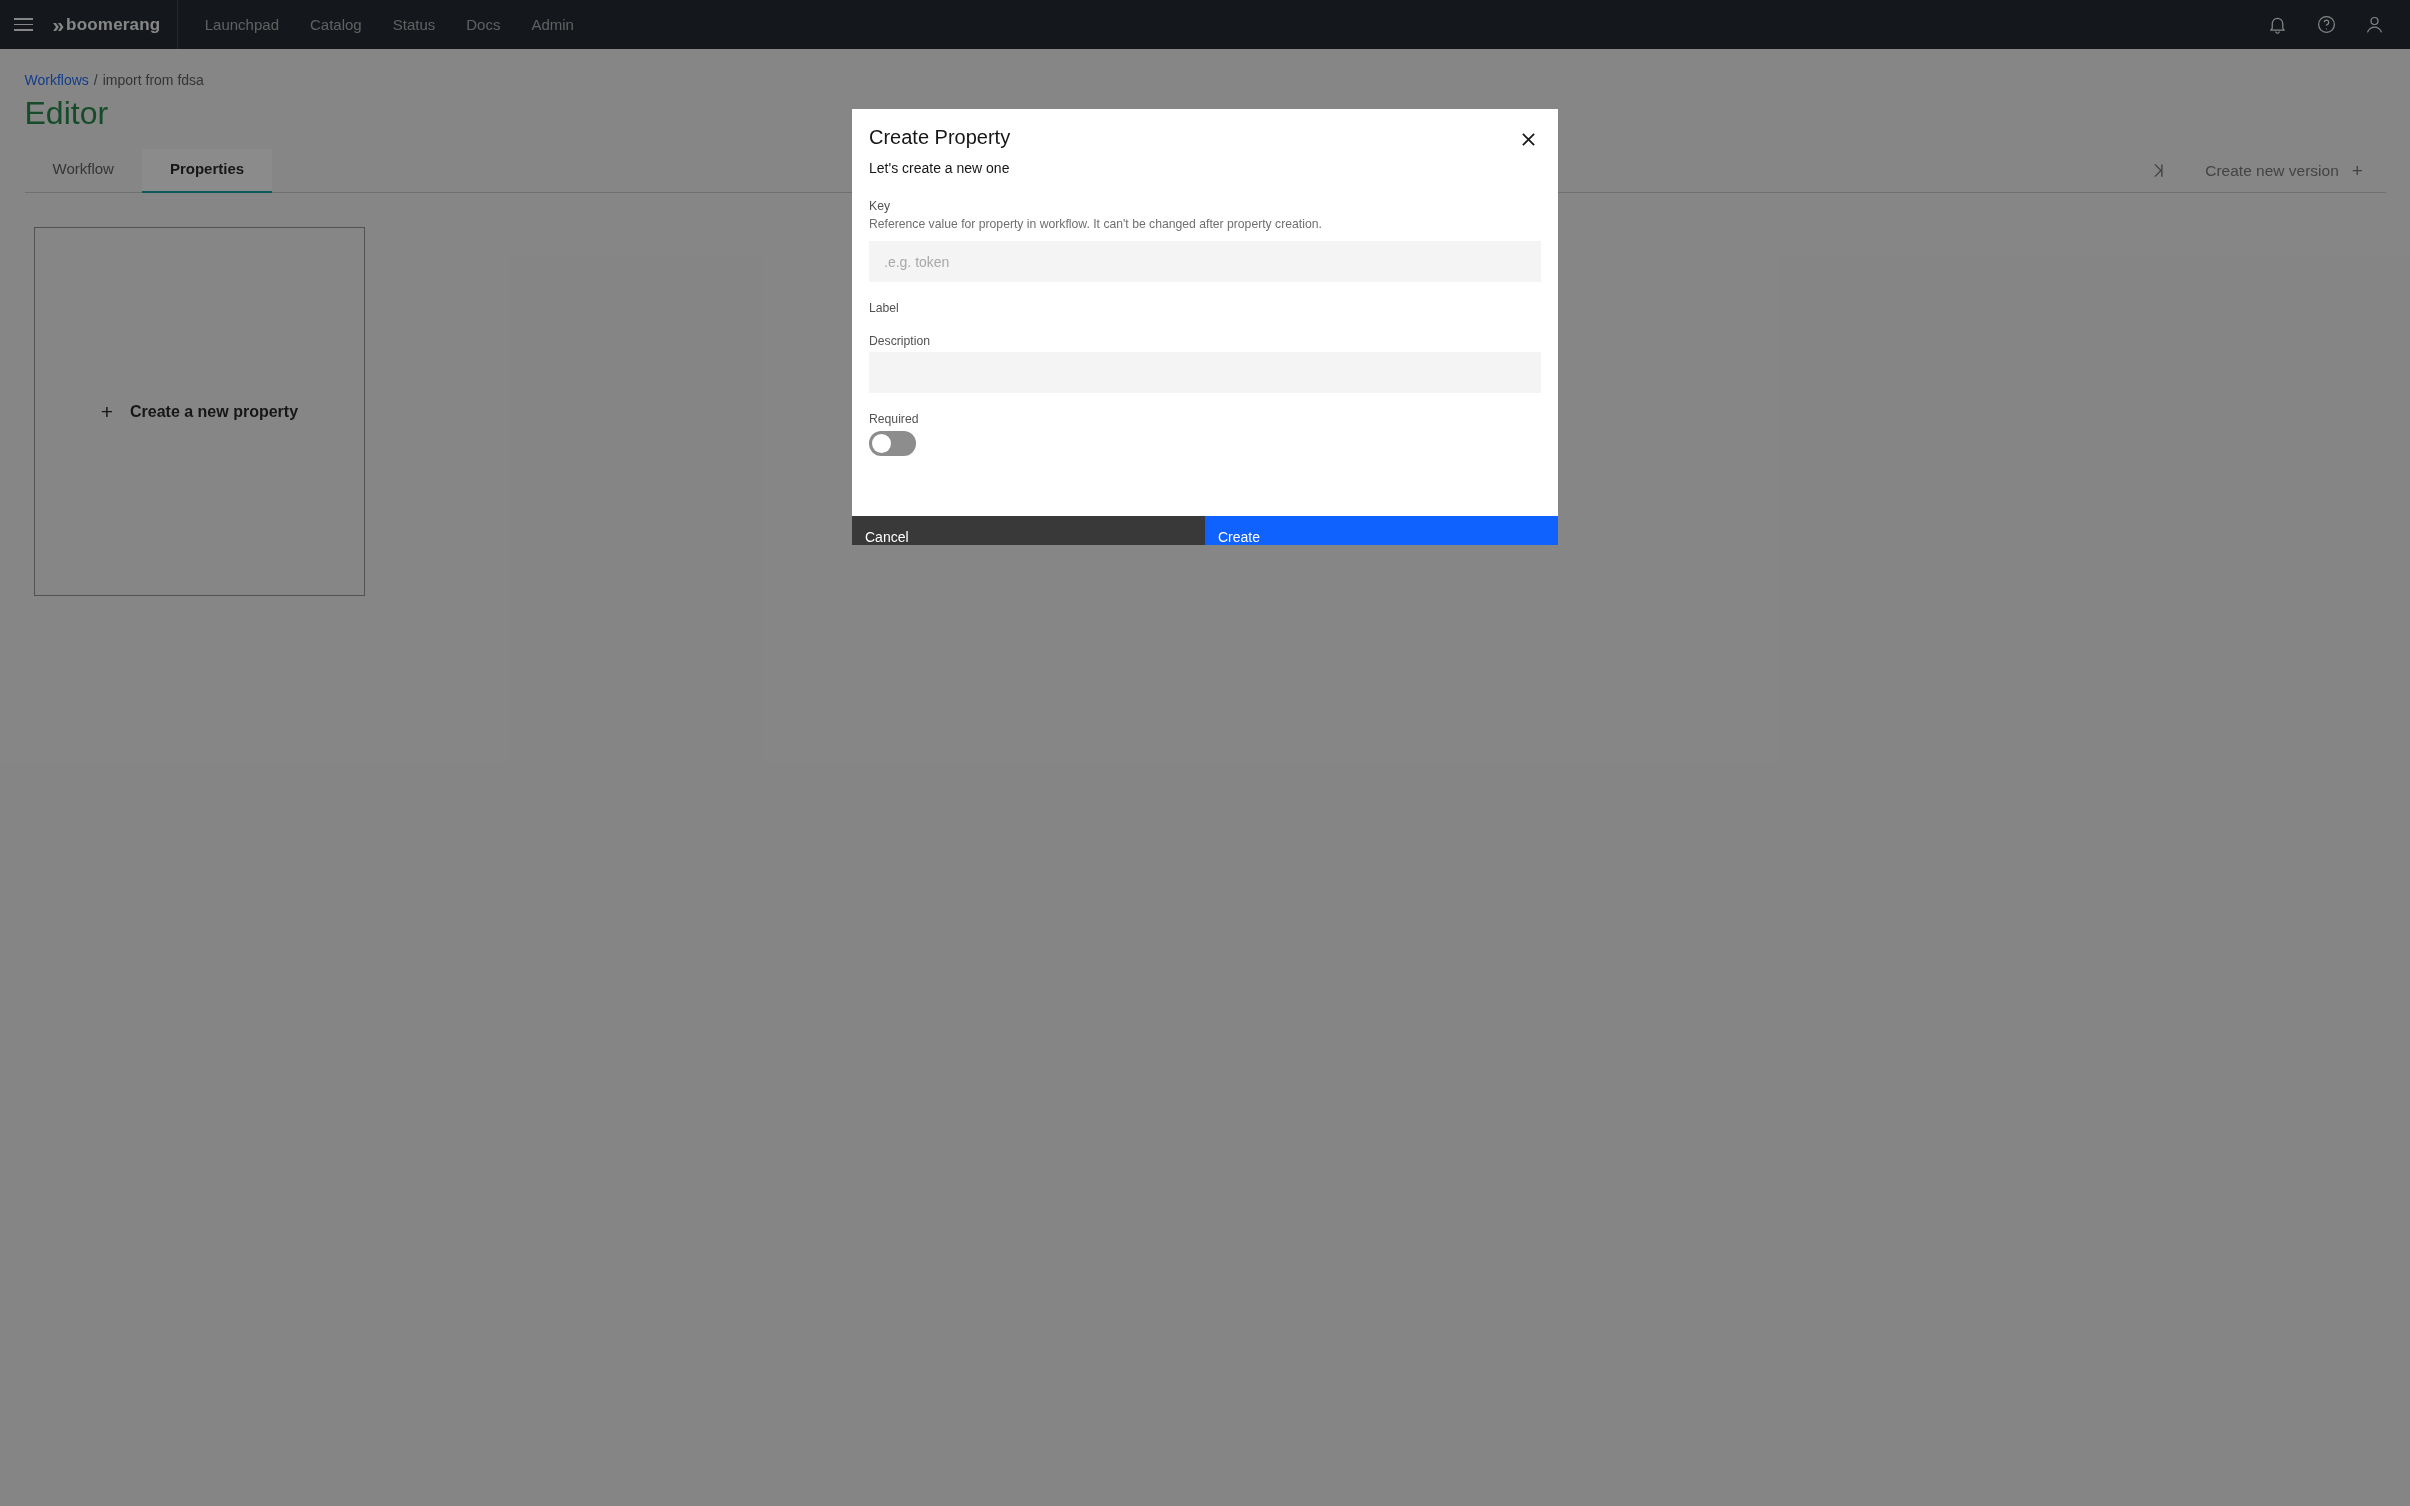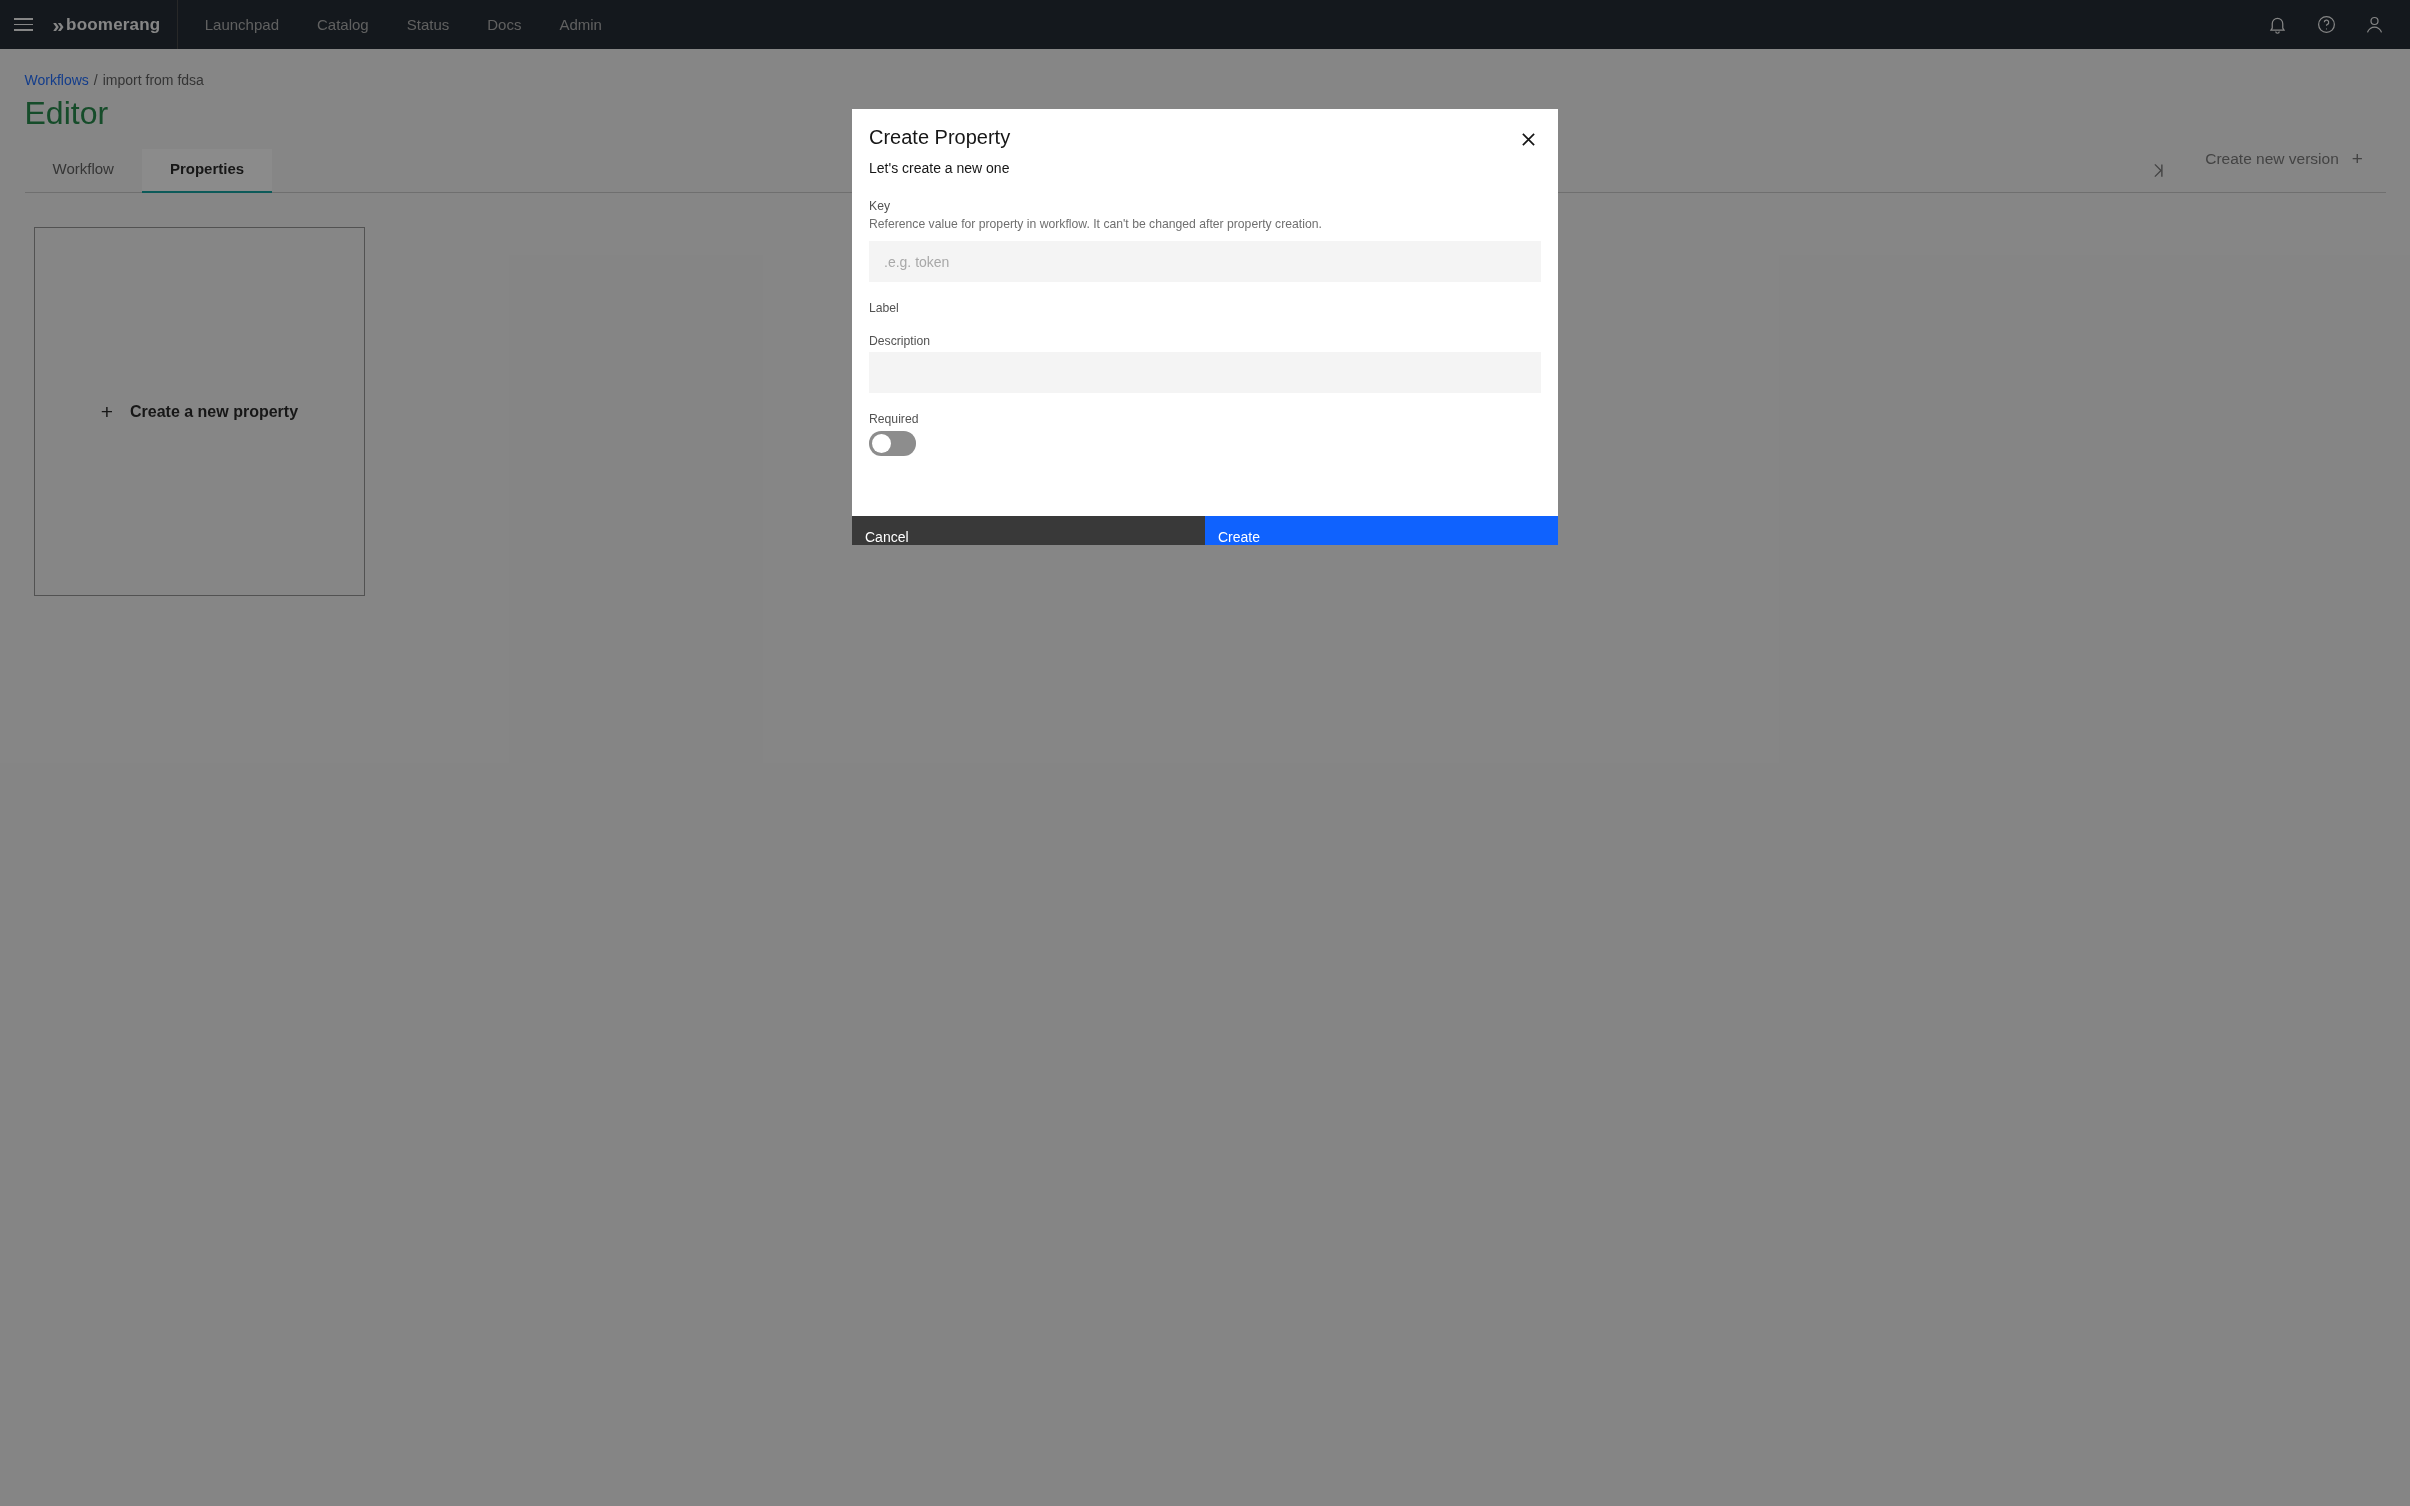--- a/index.html
+++ b/index.html
@@ -27,21 +27,21 @@
     display: flex; align-items: center;
     padding: 0 17px 0 5.6px;
     gap: 5.6px;
     height: 49px;
     border-right: 0.9px solid #393939;
     margin-right: 11.3px;
     color: #f4f4f4;
   }
   .brand-mark { font-size: 21px; letter-spacing: -3.8px; font-weight: 600; }
   .brand-name { font-size: 17px; font-weight: 600; letter-spacing: 0.2px; }
-  .nav { display: flex; gap: 8px; justify-content: space-between; }
+  .nav { display: flex; gap: 1px; justify-content: space-between; }
   .nav a {
     color: #a8a8a8;
     text-decoration: none;
     font-size: 15px;
     padding: 0 15px;
     height: 49px;
     display: flex; align-items: center;
     cursor: pointer;
   }
   .topbar-spacer { flex: 1; }
@@ -54,21 +54,21 @@
 
   
   .page {
     padding: 22.6px 24.5px 0 24.5px;
   }
   .breadcrumb { font-size: 14px; color: #525252; display: flex; gap: 5px; align-items: center; }
   .breadcrumb a { color: #0f62fe; text-decoration: none; }
   .page-title { font-size: 32px; font-weight: 500; margin-top: 7.5px; color: #15803d; }
 
   .tabs-row {
-    display: flex; 
+    display: flex; align-items: center;
     margin-top: 17px;
     border-bottom: 0.9px solid #c6c6c6;
     padding-right: 0;
   }
   .tabs { display: flex; }
   .tab {
     padding: 11.3px 28px 13px 28px;
     font-size: 15px;
     color: #525252;
     cursor: pointer;

